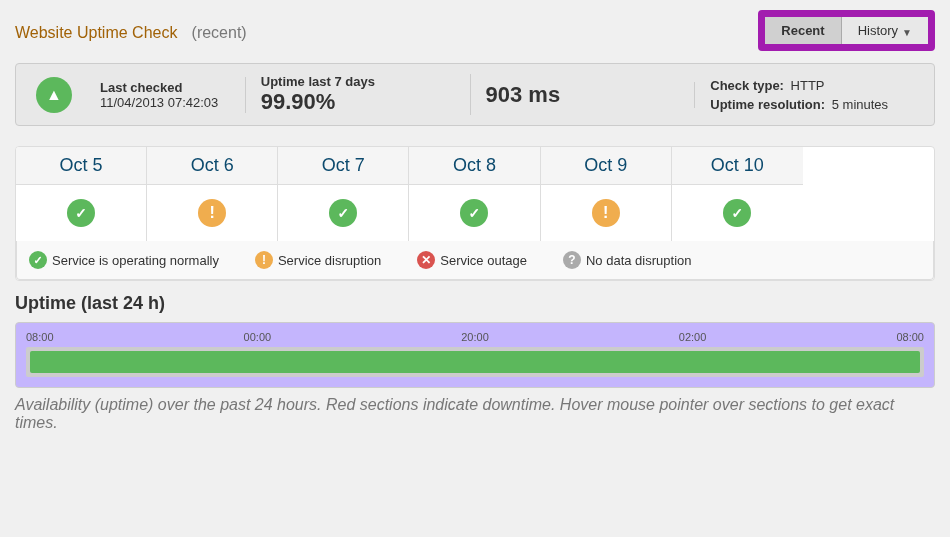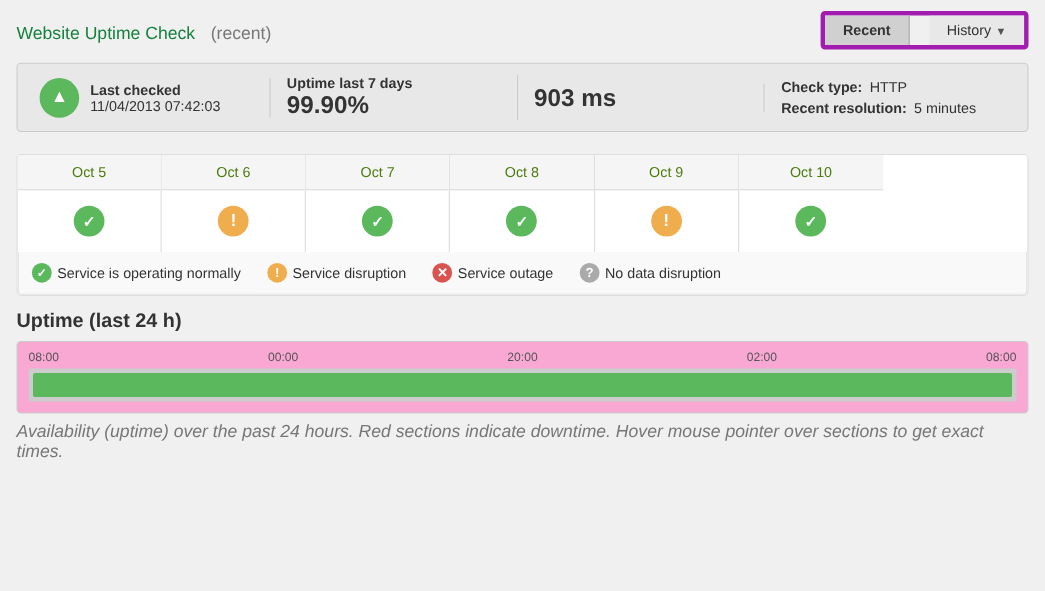--- a/index.html
+++ b/index.html
@@ -23,32 +23,31 @@
       margin-bottom: 12px;
     }
     .header-title {
       font-size: 22px;
       font-weight: bold;
       color: #333;
     }
     .header-title span {
       font-size: 16px;
       font-weight: normal;
-      color: #15803d;
+      color: #a16207;
     }
     .header-buttons {
       display: flex;
       align-items: center;
     }
     .btn-group {
       display: flex;
-      border: 4px solid #a21caf;
+      border: 7px solid #a21caf;
       border-radius: 4px;
       overflow: hidden;
-      gap: 18px;
     }
     .btn-group button {
       padding: 6px 16px;
       background: #e8e8e8;
       border: none;
       cursor: pointer;
       font-size: 13px;
       color: #333;
       border-right: 1px solid #aaa;
     }
@@ -81,21 +80,21 @@
       gap: 0;
     }
     .stat-item {
       flex: 1;
       padding: 0 15px;
       border-right: 1px solid #ccc;
     }
     .stat-item:first-child {
       display: flex;
       align-items: center;
-      gap: 10px;
+      gap: 28px;
       padding-left: 5px;
     }
     .stat-item:last-child {
       border-right: none;
     }
     .stat-label {
       font-weight: bold;
       font-size: 13px;
       display: block;
     }
@@ -144,23 +143,23 @@
     }
     .cal-col:last-child {
       border-right: none;
     }
     .cal-header {
       background: #f5f5f5;
       border-bottom: 1px solid #ddd;
       padding: 8px 5px;
     }
     .cal-header a {
-      color: #4d7c0f;
+      color: #0c4a6e;
       text-decoration: none;
-      font-size: 13px;
+      font-size: 18px;
     }
     .cal-body {
       padding: 14px 5px;
       display: flex;
       justify-content: center;
       align-items: center;
     }
 
     
     .status-icon {
@@ -187,21 +186,21 @@
     .status-yellow::after {
       content: '!';
       font-size: 16px;
       font-weight: bold;
     }
 
     
     .legend {
       display: flex;
       align-items: center;
-      gap: 24px;
+      gap: 36px;
       padding: 10px 12px;
       background: #f9f9f9;
       border: 1px solid #ddd;
       border-top: none;
       border-radius: 0 0 4px 4px;
     }
     .legend-item {
       display: flex;
       align-items: center;
       gap: 5px;
@@ -268,21 +267,21 @@
     .uptime-section {
       margin-top: 0;
     }
     .uptime-title {
       font-size: 18px;
       font-weight: bold;
       color: #333;
       margin-bottom: 8px;
     }
     .uptime-chart-container {
-      background: #f9a8d4;
+      background: #c4b5fd;
       border: 1px solid #ccc;
       border-radius: 4px;
       padding: 8px 10px 10px;
     }
     .time-labels {
       display: flex;
       justify-content: space-between;
       font-size: 11px;
       color: #555;
       margin-bottom: 4px;
@@ -355,21 +354,21 @@
     </div>
     <div class="stat-item">
       <div>
         <span style="font-weight:bold;">
           <span>Check type:</span>
           <span style="font-weight:normal; margin-left:3px;">HTTP</span>
         </span>
       </div>
       <div style="margin-top:4px;">
         <span style="font-weight:bold;">
-          <span>Recent resolution:</span>
+          <span>Uptime resolution:</span>
           <span style="font-weight:normal; margin-left:3px;">5 minutes</span>
         </span>
       </div>
     </div>
   </div>
 
   <div class="calendar-section">
     <div class="calendar-grid" id="calendar-grid">
     <div class="cal-col">
           <div class="cal-header"><a href="#">Oct 5</a></div>

